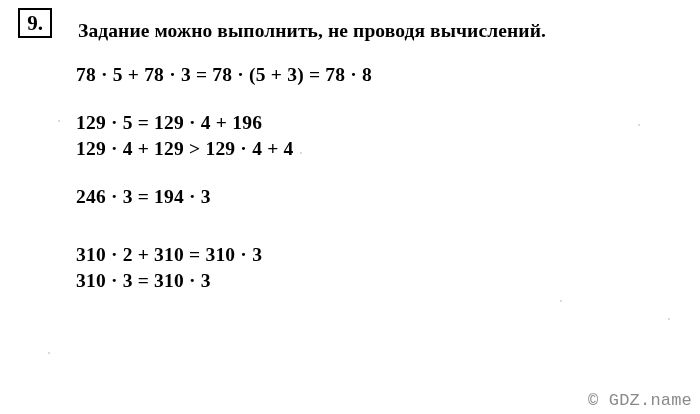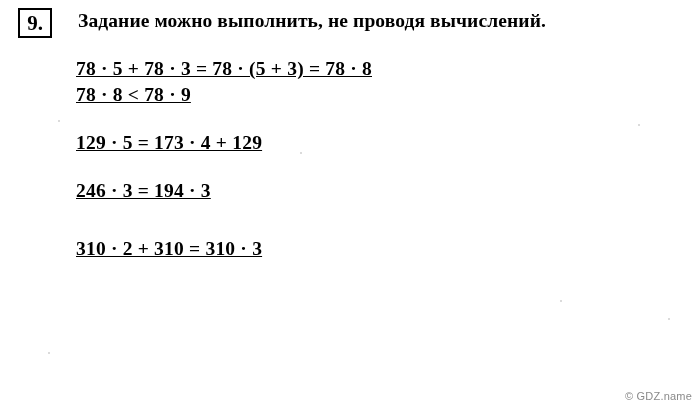--- a/index.html
+++ b/index.html
@@ -43,35 +43,34 @@
     justify-content: center;
     font-family: "Liberation Serif", serif;
     font-weight: bold;
     font-size: 21px;
     line-height: 1;
     flex: 0 0 auto;
   }
 
   .task-statement {
     margin-left: 26px;
-    margin-top: 2px;
+    margin-top: 12px;
     font-family: "Liberation Serif", serif;
     font-weight: bold;
     font-size: 19.5px;
     letter-spacing: 0.1px;
     white-space: nowrap;
   }
 
   
   .solution {
     position: absolute;
-    top: 56px;
+    top: 62px;
     left: 76px;
     right: 10px;
-    text-decoration: underline;
   }
 
   .group {
     margin-bottom: 22px;
   }
   .group:last-child {
     margin-bottom: 0;
     margin-top: 32px;
   }
 
@@ -87,23 +86,23 @@
   
   .speck {
     position: absolute;
     background: #cfcfcf;
     border-radius: 50%;
   }
 
   .watermark {
     position: absolute;
     right: 8px;
-    bottom: 12px;
-    font-family: Liberation Sans, sans-serif;
-    font-size: 11px;
+    bottom: 4px;
+    font-family: Liberation Mono, monospace;
+    font-size: 17px;
     color: #8a8a8a;
     letter-spacing: 0.2px;
   }
 </style>
 </head>
 <body>
 
 <div class="page">
 
   <div class="speck" style="left:58px; top:120px; width:2px; height:2px;"></div>
@@ -115,32 +114,33 @@
 
   <div class="header-row">
     <div class="task-number-box">9.</div>
     <div class="task-statement">Задание можно выполнить, не проводя вычислений.</div>
   </div>
 
   <div class="solution">
 
     <div class="group">
       <div class="line">78 · 5 + 78 · 3 = 78 · (5 + 3) = 78 · 8</div>
-      <div class="line">78 · 8 &lt; 78 · 9</div>
     </div>
 
     <div class="group">
-      <div class="line">129 · 5 = 173 · 4 + 129</div>
+      <div class="line">129 · 5 = 129 · 4 + 196</div>
+      <div class="line">129 · 4 + 129 &gt; 129 · 4 + 4</div>
     </div>
 
     <div class="group">
       <div class="line">246 · 3 = 194 · 3</div>
     </div>
 
     <div class="group">
       <div class="line">310 · 2 + 310 = 310 · 3</div>
+      <div class="line">310 · 3 = 310 · 3</div>
     </div>
 
   </div>
 
   <div class="watermark">© GDZ.name</div>
 
 </div>
 
 </body></html>

